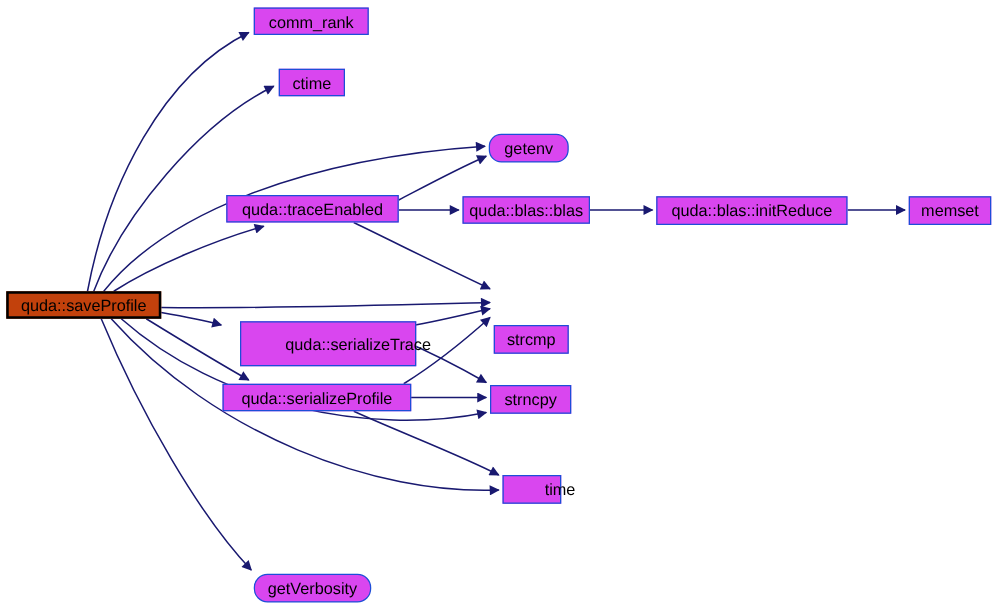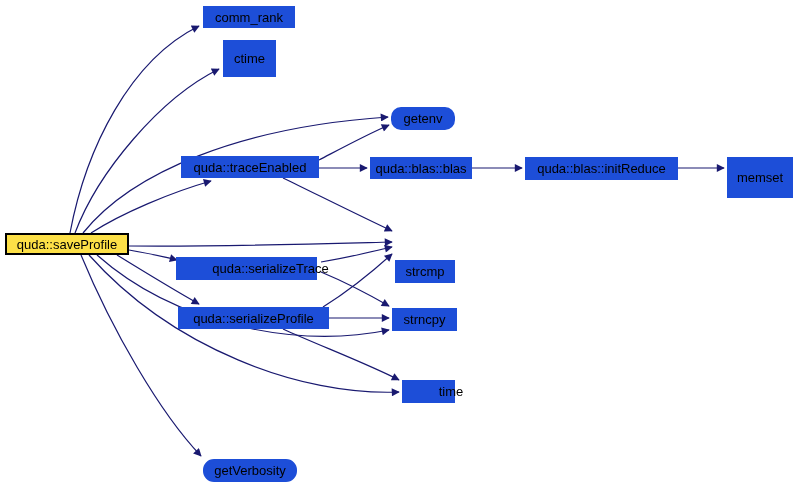--- a/index.html
+++ b/index.html
@@ -18,32 +18,32 @@
   .edges-layer {
     position: absolute;
     left: 0;
     top: 0;
     width: 801px;
     height: 489px;
   }
   .node {
     position: absolute;
     box-sizing: border-box;
-    background: #1d4ed8;
-    border: 4px solid #1d4ed8;
+    background: #d946ef;
+    border: 1px solid #1d4ed8;
     color: #000000;
     font-size: 13px;
     display: flex;
     align-items: center;
     justify-content: center;
     white-space: nowrap;
     cursor: pointer;
   }
   .node.highlighted {
-    background: #fde047;
+    background: #c2410c;
     border: 2px solid #000000;
   }
 </style>
 </head>
 <body>
 
 <div class="canvas">
   <svg class="edges-layer" width="801" height="489" viewBox="0 0 801 489" xmlns="http://www.w3.org/2000/svg">
     <defs>
       <marker id="arrowhead" viewBox="0 0 10 10" refX="9" refY="5" markerWidth="11" markerHeight="8" markerUnits="userSpaceOnUse" orient="auto">
@@ -69,26 +69,26 @@
         <path d="M321,262 C346,258 370,252 392,247" fill="none" stroke="#191970" stroke-width="1.2" marker-end="url(#arrowhead)"></path>
         <path d="M321,272 C345,282 368,294 389,306" fill="none" stroke="#191970" stroke-width="1.2" marker-end="url(#arrowhead)"></path>
         <path d="M323,307 C347,292 372,272 392,254" fill="none" stroke="#191970" stroke-width="1.2" marker-end="url(#arrowhead)"></path>
         <path d="M323,318 L389,318" fill="none" stroke="#191970" stroke-width="1.2" marker-end="url(#arrowhead)"></path>
         <path d="M283,329 C318,345 368,364 399,380" fill="none" stroke="#191970" stroke-width="1.2" marker-end="url(#arrowhead)"></path>
       </g>
   </svg>
   <div id="node-layer">
       <div class="node highlighted" style="left: 5px; top: 233px; width: 124px; height: 22px;">quda::saveProfile</div>
       <div class="node" style="left: 203px; top: 6px; width: 92px; height: 22px;">comm_rank</div>
-      <div class="node" style="left: 223px; top: 40px; width: 53px; height: 37px;">ctime</div>
+      <div class="node" style="left: 223px; top: 55px; width: 53px; height: 22px;">ctime</div>
       <div class="node" style="left: 391px; top: 107px; width: 64px; height: 23px; border-radius: 10px;">getenv</div>
       <div class="node" style="left: 181px; top: 156px; width: 138px; height: 22px;">quda::traceEnabled</div>
       <div class="node" style="left: 370px; top: 157px; width: 102px; height: 22px;">quda::blas::blas</div>
       <div class="node" style="left: 525px; top: 157px; width: 153px; height: 23px;">quda::blas::initReduce</div>
-      <div class="node" style="left: 727px; top: 157px; width: 66px; height: 41px;">memset</div>
+      <div class="node" style="left: 727px; top: 157px; width: 66px; height: 23px;">memset</div>
       <div class="node" style="left: 395px; top: 232px; width: 60px; height: 23px; margin-top: 28px;">strcmp</div>
-      <div class="node" style="left: 176px; top: 257px; width: 141px; height: 23px; padding-left: 48px;">quda::serializeTrace</div>
+      <div class="node" style="left: 192px; top: 257px; width: 141px; height: 36px; padding-left: 48px;">quda::serializeTrace</div>
       <div class="node" style="left: 178px; top: 307px; width: 151px; height: 22px;">quda::serializeProfile</div>
       <div class="node" style="left: 392px; top: 308px; width: 65px; height: 23px;">strncpy</div>
       <div class="node" style="left: 402px; top: 380px; width: 46px; height: 23px; padding-left: 45px;">time</div>
       <div class="node" style="left: 203px; top: 459px; width: 94px; height: 23px; border-radius: 11px;">getVerbosity</div>
     </div>
 </div>
 
 </body></html>

